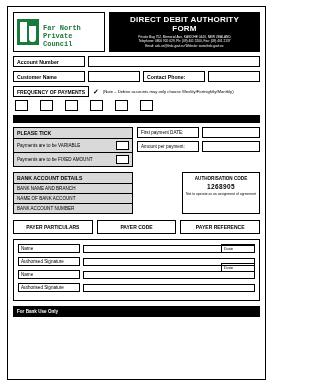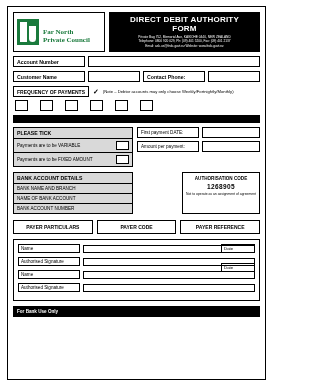--- a/index.html
+++ b/index.html
@@ -6,21 +6,21 @@
   body{width:273px;height:386px;font-family:"Liberation Sans",sans-serif;color:#000;}
   .page{position:relative;width:273px;height:386px;box-sizing:border-box;padding:6px 7px;}
   .outer{position:relative;width:259px;height:374px;border:1px solid #000;box-sizing:border-box;padding:5px 5px;}
 
   
   .header{display:flex;align-items:stretch;height:40px;}
   .logo-box{width:92px;border:1px solid #000;box-sizing:border-box;display:flex;align-items:center;padding:2px 3px;}
   .logo-mark{width:22px;height:26px;background:#1a7a3c;margin-right:4px;position:relative;flex:0 0 auto;}
   .logo-mark:before{content:"";position:absolute;left:3px;top:3px;width:7px;height:20px;background:#fff;}
   .logo-mark:after{content:"";position:absolute;left:12px;top:7px;width:7px;height:16px;background:#fff;border-radius:0 0 6px 6px;}
-  .logo-text{font-size:7px;line-height:8px;font-weight:bold;color:#1a7a3c;font-family:Liberation Serif, serif;margin-top:7px;}
+  .logo-text{font-size:7px;line-height:8px;font-weight:bold;color:#1a7a3c;font-family:Liberation Mono, monospace;margin-top:7px;}
   .title-box{flex:1;margin-left:4px;border:1px solid #000;box-sizing:border-box;background:#000;color:#fff;text-align:center;padding:2px 8px 1px;}
   .title-box .ttl{font-size:8px;font-weight:bold;letter-spacing:.2px;}
   .title-box .sub{font-size:3.2px;line-height:4.4px;margin-top:2px;color:#fff;}
 
   .row{display:flex;margin-top:4px;}
   .fbox{border:1px solid #000;box-sizing:border-box;font-size:5.2px;font-weight:bold;padding:2px 3px;}
   .lbl{width:72px;height:11px;display:flex;align-items:center;}
   .blank{flex:1;height:11px;border:1px solid #000;box-sizing:border-box;margin-left:3px;}
 
   .freq{margin-top:4px;display:flex;align-items:center;}

